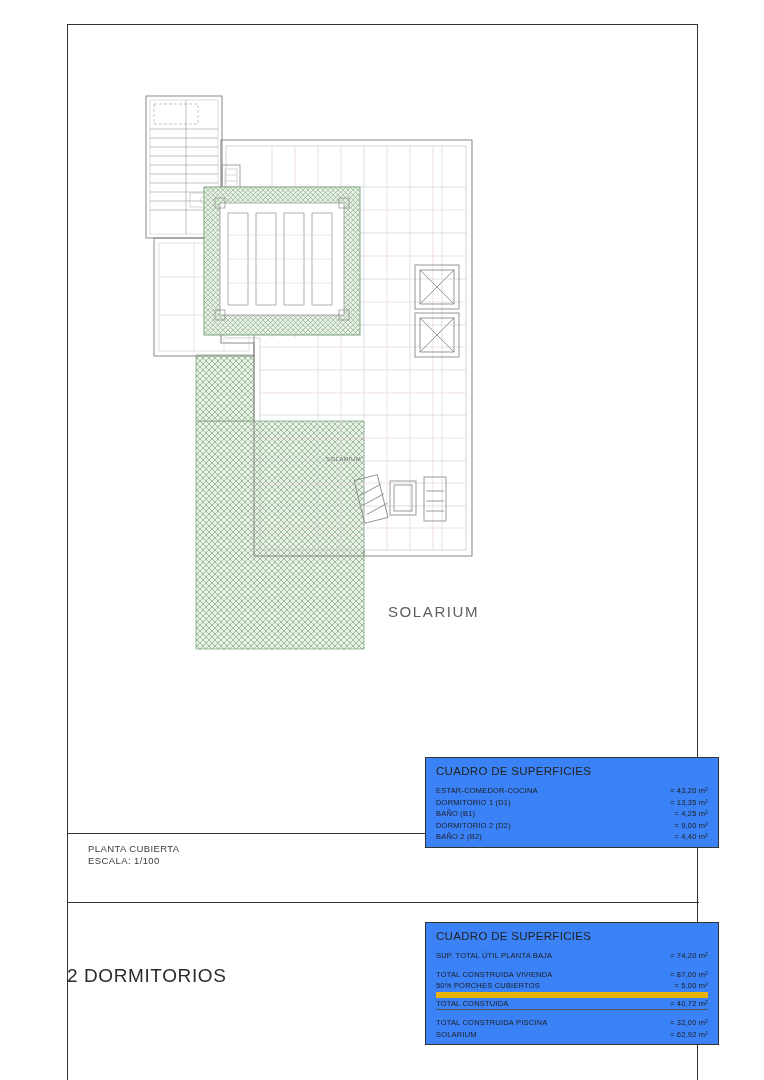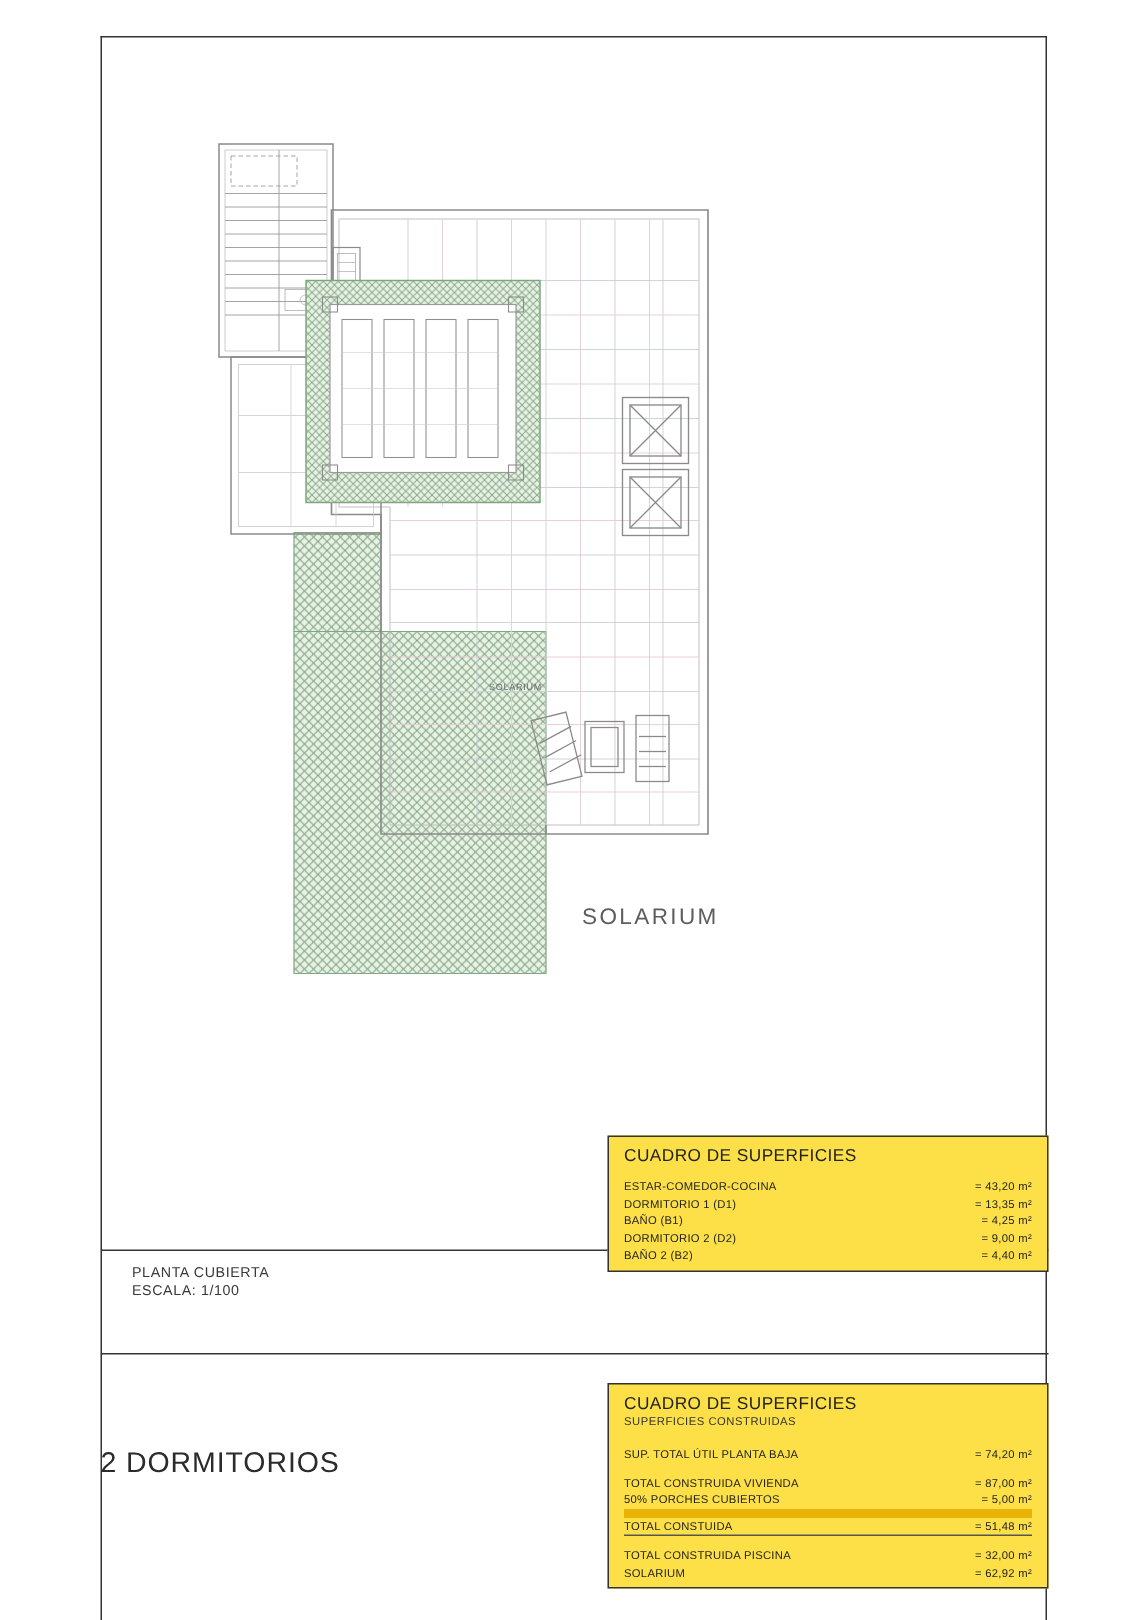--- a/index.html
+++ b/index.html
@@ -67,22 +67,23 @@
     height: 1px;
     left: 0;
     width: 631px;
   }
 
   
   .table-box {
     position: absolute;
     border: 1px solid #333;
     box-sizing: border-box;
-    background: #fde047;
+    background: #3b82f6;
     padding: 6px 0 4px 0;
+    margin-left: 20px;
   }
   .tb-title {
     font-size: 11.5px;
     letter-spacing: .3px;
     color: #222;
     padding: 0 10px;
     line-height: 14px;
   }
   .tb-sub {
     font-size: 7.5px;
@@ -300,39 +301,38 @@
         <span class="val">= 4,40 m²</span>
       </div>
     </div>
   </div>
 
   <div class="plan-caption">PLANTA CUBIERTA
 ESCALA: 1/100</div>
 
   <div class="table-box" id="table-construidas">
     <div class="tb-title">CUADRO DE SUPERFICIES</div>
-    <div class="tb-sub">SUPERFICIES CONSTRUIDAS</div>
     <div class="tb-rows">
       <div class="tb-gap"></div>
       <div class="tb-row">
         <span class="lbl">SUP. TOTAL ÚTIL PLANTA BAJA</span>
         <span class="val">= 74,20 m²</span>
       </div>
       <div class="tb-gap"></div>
       <div class="tb-row">
         <span class="lbl">TOTAL CONSTRUIDA VIVIENDA</span>
         <span class="val">= 87,00 m²</span>
       </div>
       <div class="tb-row">
         <span class="lbl">50% PORCHES CUBIERTOS</span>
         <span class="val">= 5,00 m²</span>
       </div>
       <div class="tb-row boxed">
         <span class="lbl">TOTAL CONSTUIDA</span>
-        <span class="val">= 51,48 m²</span>
+        <span class="val">= 40,72 m²</span>
       </div>
       <div class="tb-gap"></div>
       <div class="tb-row">
         <span class="lbl">TOTAL CONSTRUIDA PISCINA</span>
         <span class="val">= 32,00 m²</span>
       </div>
       <div class="tb-row">
         <span class="lbl">SOLARIUM</span>
         <span class="val">= 62,92 m²</span>
       </div>

